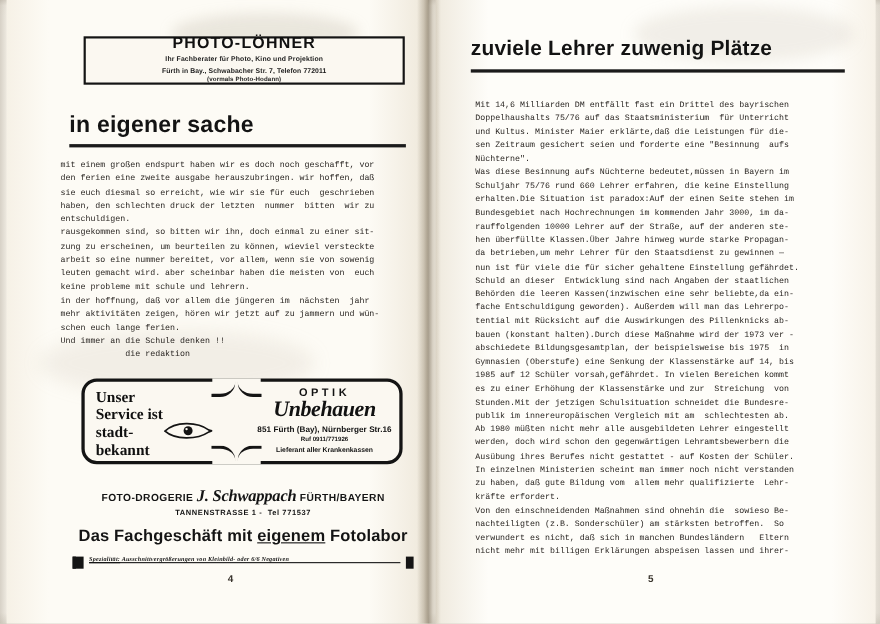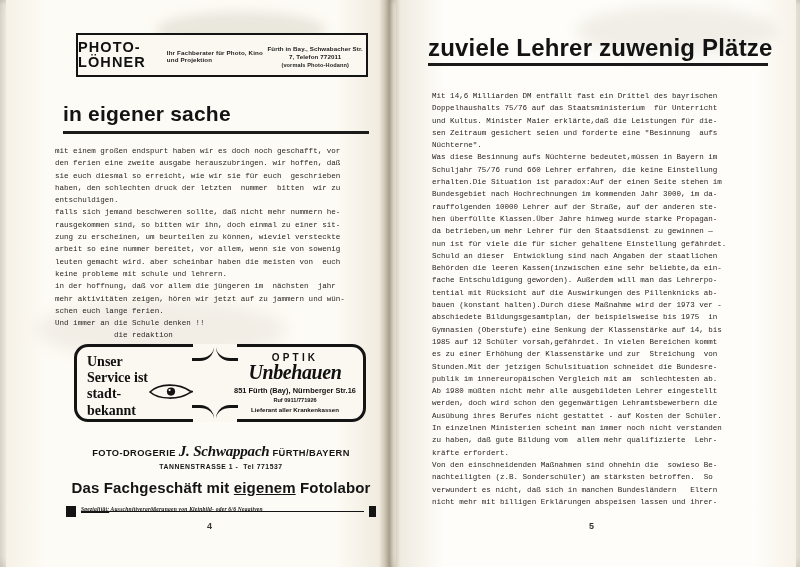--- a/index.html
+++ b/index.html
@@ -53,21 +53,21 @@
   .tline{
     white-space:pre;
     font-family:"Liberation Mono","DejaVu Sans Mono",monospace;
   }
 
   
   .ad-loehner{
     position:absolute;left:70px;top:33px;width:292px;height:44px;
     border:2.5px solid #141414;background:#fbf8f1;
     box-sizing:border-box;
-    display:flex;flex-direction:row;align-items:center;justify-content:center;
+    display:flex;flex-direction:column;align-items:center;justify-content:center;
   }
   .loehner-name{
     font-weight:bold;font-size:14.5px;letter-spacing:1.1px;color:#101010;
     line-height:1.05;
   }
   .loehner-sub{
     font-weight:bold;font-size:6.2px;letter-spacing:.15px;color:#1b1b1b;
     margin-top:2px;
   }
   .loehner-addr{
@@ -169,21 +169,20 @@
 
     <div class="headline" style="left:57px;top:102px;font-size:21px;">in eigener sache</div>
     <div class="hl-rule" style="left:57px;top:131px;width:306px;height:2.6px;"></div>
 
     <div class="body-col" id="left-body" style="left:49px;top:145px;width:330px;font-size:7.55px;line-height:12.3px;">
         <div class="tline">mit einem großen endspurt haben wir es doch noch geschafft, vor</div>
         <div class="tline">den ferien eine zweite ausgabe herauszubringen. wir hoffen, daß</div>
         <div class="tline">sie euch diesmal so erreicht, wie wir sie für euch  geschrieben</div>
         <div class="tline">haben, den schlechten druck der letzten  nummer  bitten  wir zu</div>
         <div class="tline">entschuldigen.</div>
-        <div class="tline">falls sich jemand beschweren sollte, daß nicht mehr nummern he-</div>
         <div class="tline">rausgekommen sind, so bitten wir ihn, doch einmal zu einer sit-</div>
         <div class="tline">zung zu erscheinen, um beurteilen zu können, wieviel versteckte</div>
         <div class="tline">arbeit so eine nummer bereitet, vor allem, wenn sie von sowenig</div>
         <div class="tline">leuten gemacht wird. aber scheinbar haben die meisten von  euch</div>
         <div class="tline">keine probleme mit schule und lehrern.</div>
         <div class="tline">in der hoffnung, daß vor allem die jüngeren im  nächsten  jahr</div>
         <div class="tline">mehr aktivitäten zeigen, hören wir jetzt auf zu jammern und wün-</div>
         <div class="tline">schen euch lange ferien.</div>
         <div class="tline">Und immer an die Schule denken !!</div>
         <div class="tline">             die redaktion</div>
@@ -240,21 +239,21 @@
       </div>
     </div>
 
     <div class="folio" style="left:201px;top:521px;">4</div>
   </div>
 
   <div class="page page-right">
 
     <div class="blotch" style="left:180px;top:6px;width:200px;height:50px;background:rgba(172,160,140,.16);filter:blur(7px);"></div>
 
-    <div class="headline" style="left:32px;top:34px;font-size:24px;">zuviele Lehrer  zuwenig Plätze</div>
+    <div class="headline" style="left:32px;top:34px;font-size:19px;">zuviele Lehrer  zuwenig Plätze</div>
     <div class="hl-rule" style="left:32px;top:63px;width:340px;height:2.6px;"></div>
 
     <div class="body-col" id="right-body" style="left:36px;top:78px;width:340px;font-size:7.55px;line-height:12.3px;margin-top:12px;">
         <div class="tline">Mit 14,6 Milliarden DM entfällt fast ein Drittel des bayrischen</div>
         <div class="tline">Doppelhaushalts 75/76 auf das Staatsministerium  für Unterricht</div>
         <div class="tline">und Kultus. Minister Maier erklärte,daß die Leistungen für die-</div>
         <div class="tline">sen Zeitraum gesichert seien und forderte eine "Besinnung  aufs</div>
         <div class="tline">Nüchterne".</div>
         <div class="tline">Was diese Besinnung aufs Nüchterne bedeutet,müssen in Bayern im</div>
         <div class="tline">Schuljahr 75/76 rund 660 Lehrer erfahren, die keine Einstellung</div>

